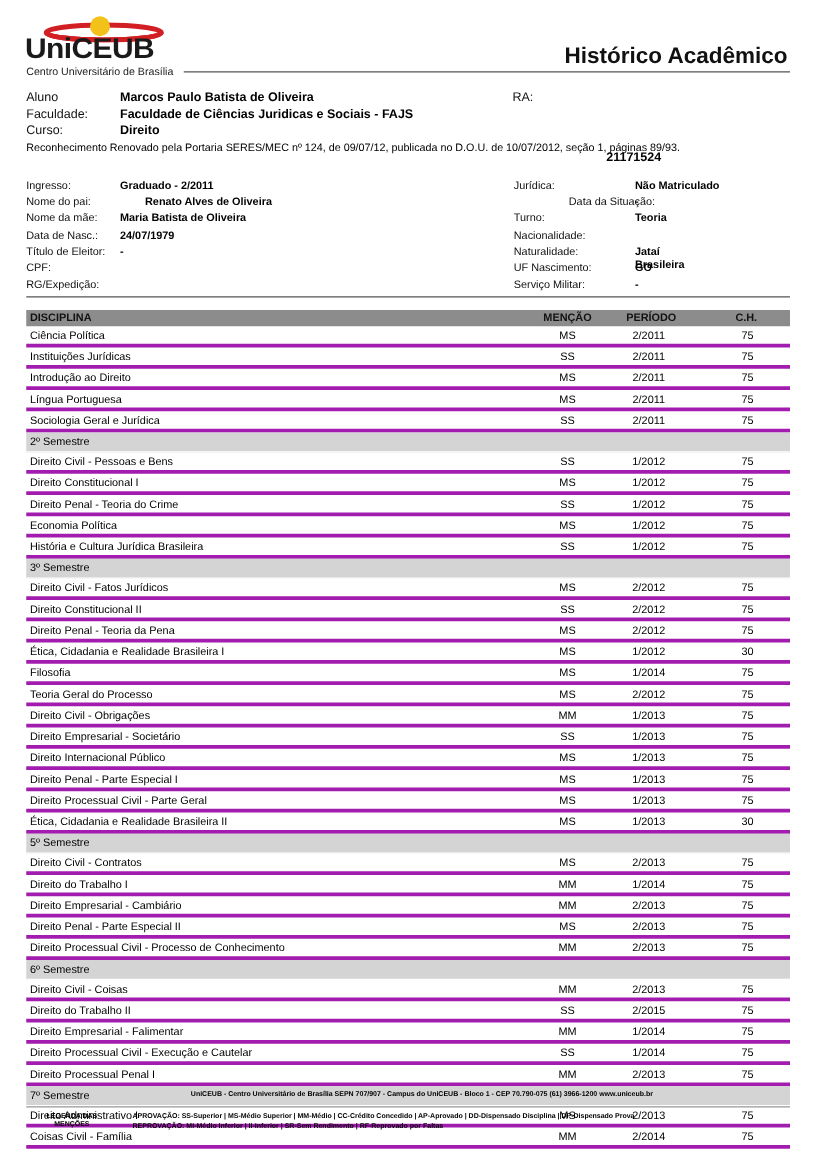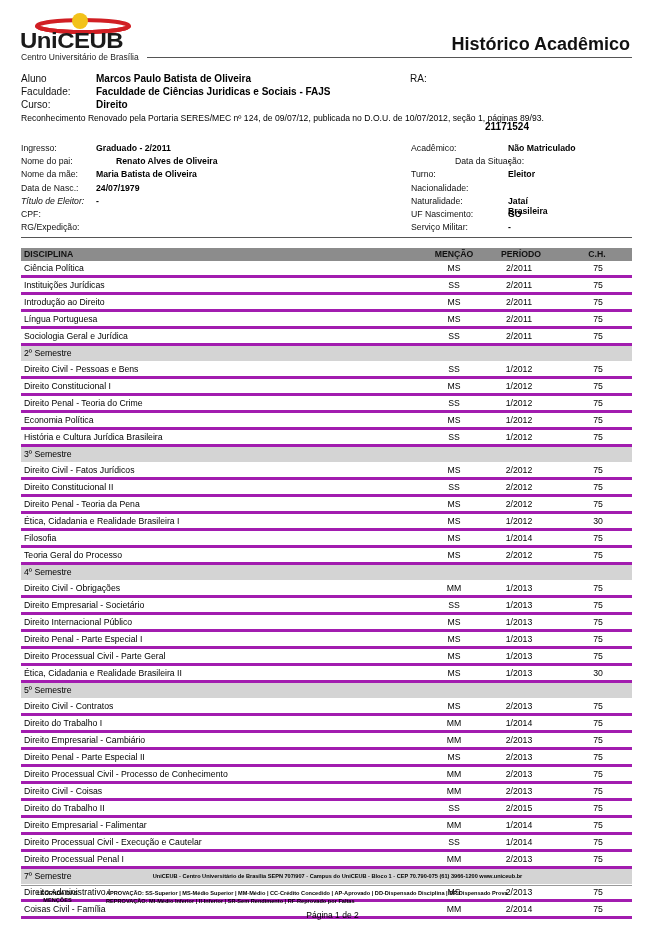--- a/index.html
+++ b/index.html
@@ -77,34 +77,34 @@
 
   <div class="info p2" style="left:21px; top:142px;" id="details-left">
       <span class="lbl" style="left: 0px; top: 0px;">Ingresso:</span>
       <span class="val" style="left: 75px; top: 0px;">Graduado - 2/2011</span>
       <span class="lbl" style="left: 0px; top: 13.2px;">Nome do pai:</span>
       <span class="val" style="left: 75px; top: 13.2px; margin-left: 20px;">Renato Alves de Oliveira</span>
       <span class="lbl" style="left: 0px; top: 26.4px;">Nome da mãe:</span>
       <span class="val" style="left: 75px; top: 26.4px;">Maria Batista de Oliveira</span>
       <span class="lbl" style="left: 0px; top: 39.6px;">Data de Nasc.:</span>
       <span class="val" style="left: 75px; top: 39.6px;">24/07/1979</span>
-      <span class="lbl" style="left: 0px; top: 52.8px; font-style: italic;">Título de Eleitor:</span>
+      <span class="lbl" style="left: 0px; top: 52.8px;">Título de Eleitor:</span>
       <span class="val" style="left: 75px; top: 52.8px;">-</span>
       <span class="lbl" style="left: 0px; top: 66px;">CPF:</span>
       <span class="val" style="left: 75px; top: 66px;"></span>
       <span class="lbl" style="left: 0px; top: 79.2px;">RG/Expedição:</span>
       <span class="val" style="left: 75px; top: 79.2px;"></span>
     </div>
   <div class="info p2" style="left:411px; top:142px;" id="details-right">
-      <span class="lbl" style="left: 0px; top: 0px;">Acadêmico:</span>
+      <span class="lbl" style="left: 0px; top: 0px;">Jurídica:</span>
       <span class="val" style="left: 97px; top: 0px;">Não Matriculado</span>
       <span class="lbl" style="left: 0px; top: 13.2px; padding-left: 44px;">Data da Situação:</span>
       <span class="val" style="left: 97px; top: 13.2px;">-</span>
       <span class="lbl" style="left: 0px; top: 26.4px;">Turno:</span>
-      <span class="val" style="left: 97px; top: 26.4px;">Eleitor</span>
+      <span class="val" style="left: 97px; top: 26.4px;">Teoria</span>
       <span class="lbl" style="left: 0px; top: 39.6px;">Nacionalidade:</span>
       <span class="val" style="left: 97px; top: 39.6px; margin-top: 23px;">Brasileira</span>
       <span class="lbl" style="left: 0px; top: 52.8px;">Naturalidade:</span>
       <span class="val" style="left: 97px; top: 52.8px;">Jataí</span>
       <span class="lbl" style="left: 0px; top: 66px;">UF Nascimento:</span>
       <span class="val" style="left: 97px; top: 66px; text-align: center;">GO</span>
       <span class="lbl" style="left: 0px; top: 79.2px;">Serviço Militar:</span>
       <span class="val" style="left: 97px; top: 79.2px;">-</span>
     </div>
 
@@ -209,21 +209,20 @@
           <span class="c-men">MS</span>
           <span class="c-per">1/2014</span>
           <span class="c-ch">75</span>
         </div>
         <div class="row">
           <span class="c-name">Teoria Geral do Processo</span>
           <span class="c-men">MS</span>
           <span class="c-per">2/2012</span>
           <span class="c-ch">75</span>
         </div>
-        <div class="sem">4º Semestre</div>
         <div class="row">
           <span class="c-name">Direito Civil - Obrigações</span>
           <span class="c-men">MM</span>
           <span class="c-per">1/2013</span>
           <span class="c-ch">75</span>
         </div>
         <div class="row">
           <span class="c-name">Direito Empresarial - Societário</span>
           <span class="c-men">SS</span>
           <span class="c-per">1/2013</span>
@@ -277,20 +276,21 @@
           <span class="c-men">MS</span>
           <span class="c-per">2/2013</span>
           <span class="c-ch">75</span>
         </div>
         <div class="row">
           <span class="c-name">Direito Processual Civil - Processo de Conhecimento</span>
           <span class="c-men">MM</span>
           <span class="c-per">2/2013</span>
           <span class="c-ch">75</span>
         </div>
+        <div class="sem">6º Semestre</div>
         <div class="row">
           <span class="c-name">Direito Civil - Coisas</span>
           <span class="c-men">MM</span>
           <span class="c-per">2/2013</span>
           <span class="c-ch">75</span>
         </div>
         <div class="row">
           <span class="c-name">Direito do Trabalho II</span>
           <span class="c-men">SS</span>
           <span class="c-per">2/2015</span>
@@ -333,14 +333,13 @@
   <div class="foot-addr">UniCEUB - Centro Universitário de Brasília SEPN 707/907 - Campus do UniCEUB - Bloco 1 - CEP 70.790-075 (61) 3966-1200 www.uniceub.br</div>
   <div class="foot-line"></div>
   <div class="legend-lbl">
     <div>LEGENDA DAS</div>
     <div>MENÇÕES</div>
   </div>
   <div class="legend-txt">
     <div>APROVAÇÃO: SS-Superior | MS-Médio Superior |  MM-Médio | CC-Crédito Concedido |  AP-Aprovado | DD-Dispensado Disciplina | DP-Dispensado Prova</div>
     <div>REPROVAÇÃO: MI-Médio Inferior | II-Inferior | SR-Sem Rendimento | RF-Reprovado por Faltas</div>
   </div>
-  <div class="pageno">Página 1 de 2</div>
 </div>
 
 </body></html>

